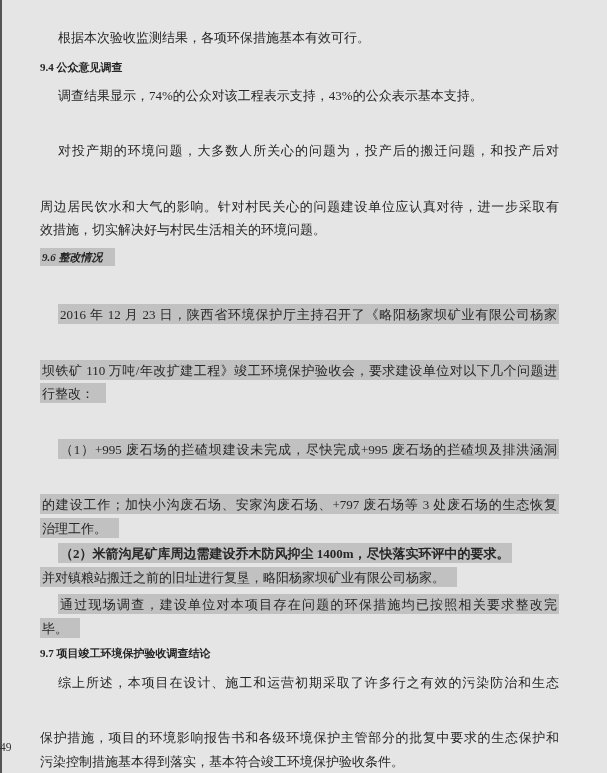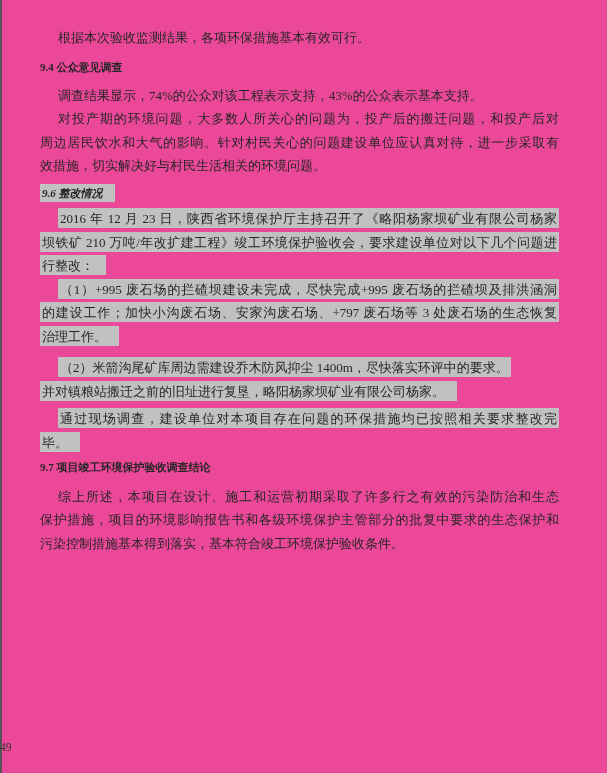--- a/index.html
+++ b/index.html
@@ -4,21 +4,21 @@
 <style>
   html, body {
     margin: 0;
     padding: 0;
     background: #ffffff;
   }
   .page {
     position: relative;
     width: 607px;
     height: 773px;
-    background: #ec4899;
+    background: #e5e5e5;
     overflow: hidden;
     font-family: "Liberation Serif", "DejaVu Serif", serif;
     color: #262626;
   }
   .page-left-edge {
     position: absolute;
     left: 0;
     top: 0;
     bottom: 0;
     width: 2px;
@@ -33,31 +33,32 @@
     font-size: 13px;
     line-height: 23.5px;
     white-space: nowrap;
   }
   .indent { text-indent: 18px; }
   .just {
     text-align: justify;
     text-align-last: justify;
     text-justify: inter-character;
     white-space: normal;
+    margin-top: 32px;
   }
   .heading {
     font-size: 11px;
     line-height: 27px;
     font-weight: bold;
     white-space: nowrap;
   }
   .h94 { margin-top: 4px; margin-bottom: 3px; }
   .h96 { margin-top: 2px; font-style: italic; }
   .h97 { margin: 0; }
-  .mt2 { margin-top: 8px; }
+  .mt2 { margin-top: 2px; font-weight: bold; }
   .mt4 { margin-top: 4px; }
   .hl span {
     background: #c1c1c1;
     padding: 2.5px 2px;
   }
   .heading.hl span {
     padding: 3px 12px 3px 2px;
   }
   .pad-r span { padding-right: 12px; }
   .page-number {
@@ -83,21 +84,21 @@
 
     <div class="line indent">调查结果显示，74%的公众对该工程表示支持，43%的公众表示基本支持。</div>
 
     <div class="line indent just">对投产期的环境问题，大多数人所关心的问题为，投产后的搬迁问题，和投产后对</div>
     <div class="line just">周边居民饮水和大气的影响。针对村民关心的问题建设单位应认真对待，进一步采取有</div>
     <div class="line">效措施，切实解决好与村民生活相关的环境问题。</div>
 
     <div class="heading h96 hl"><span>9.6 整改情况</span></div>
 
     <div class="line indent just hl"><span>2016 年 12 月 23 日，陕西省环境保护厅主持召开了《略阳杨家坝矿业有限公司杨家</span></div>
-    <div class="line just hl"><span>坝铁矿 210 万吨/年改扩建工程》竣工环境保护验收会，要求建设单位对以下几个问题进</span></div>
+    <div class="line just hl"><span>坝铁矿 110 万吨/年改扩建工程》竣工环境保护验收会，要求建设单位对以下几个问题进</span></div>
     <div class="line hl pad-r"><span>行整改：</span></div>
 
     <div class="line indent just hl"><span>（1）+995 废石场的拦碴坝建设未完成，尽快完成+995 废石场的拦碴坝及排洪涵洞</span></div>
     <div class="line just hl"><span>的建设工作；加快小沟废石场、安家沟废石场、+797 废石场等 3 处废石场的生态恢复</span></div>
     <div class="line hl pad-r"><span>治理工作。</span></div>
 
     <div class="line indent hl mt2"><span>（2）米箭沟尾矿库周边需建设乔木防风抑尘 1400m，尽快落实环评中的要求。</span></div>
 
     <div class="line hl pad-r"><span>并对镇粮站搬迁之前的旧址进行复垦，略阳杨家坝矿业有限公司杨家。</span></div>
 

